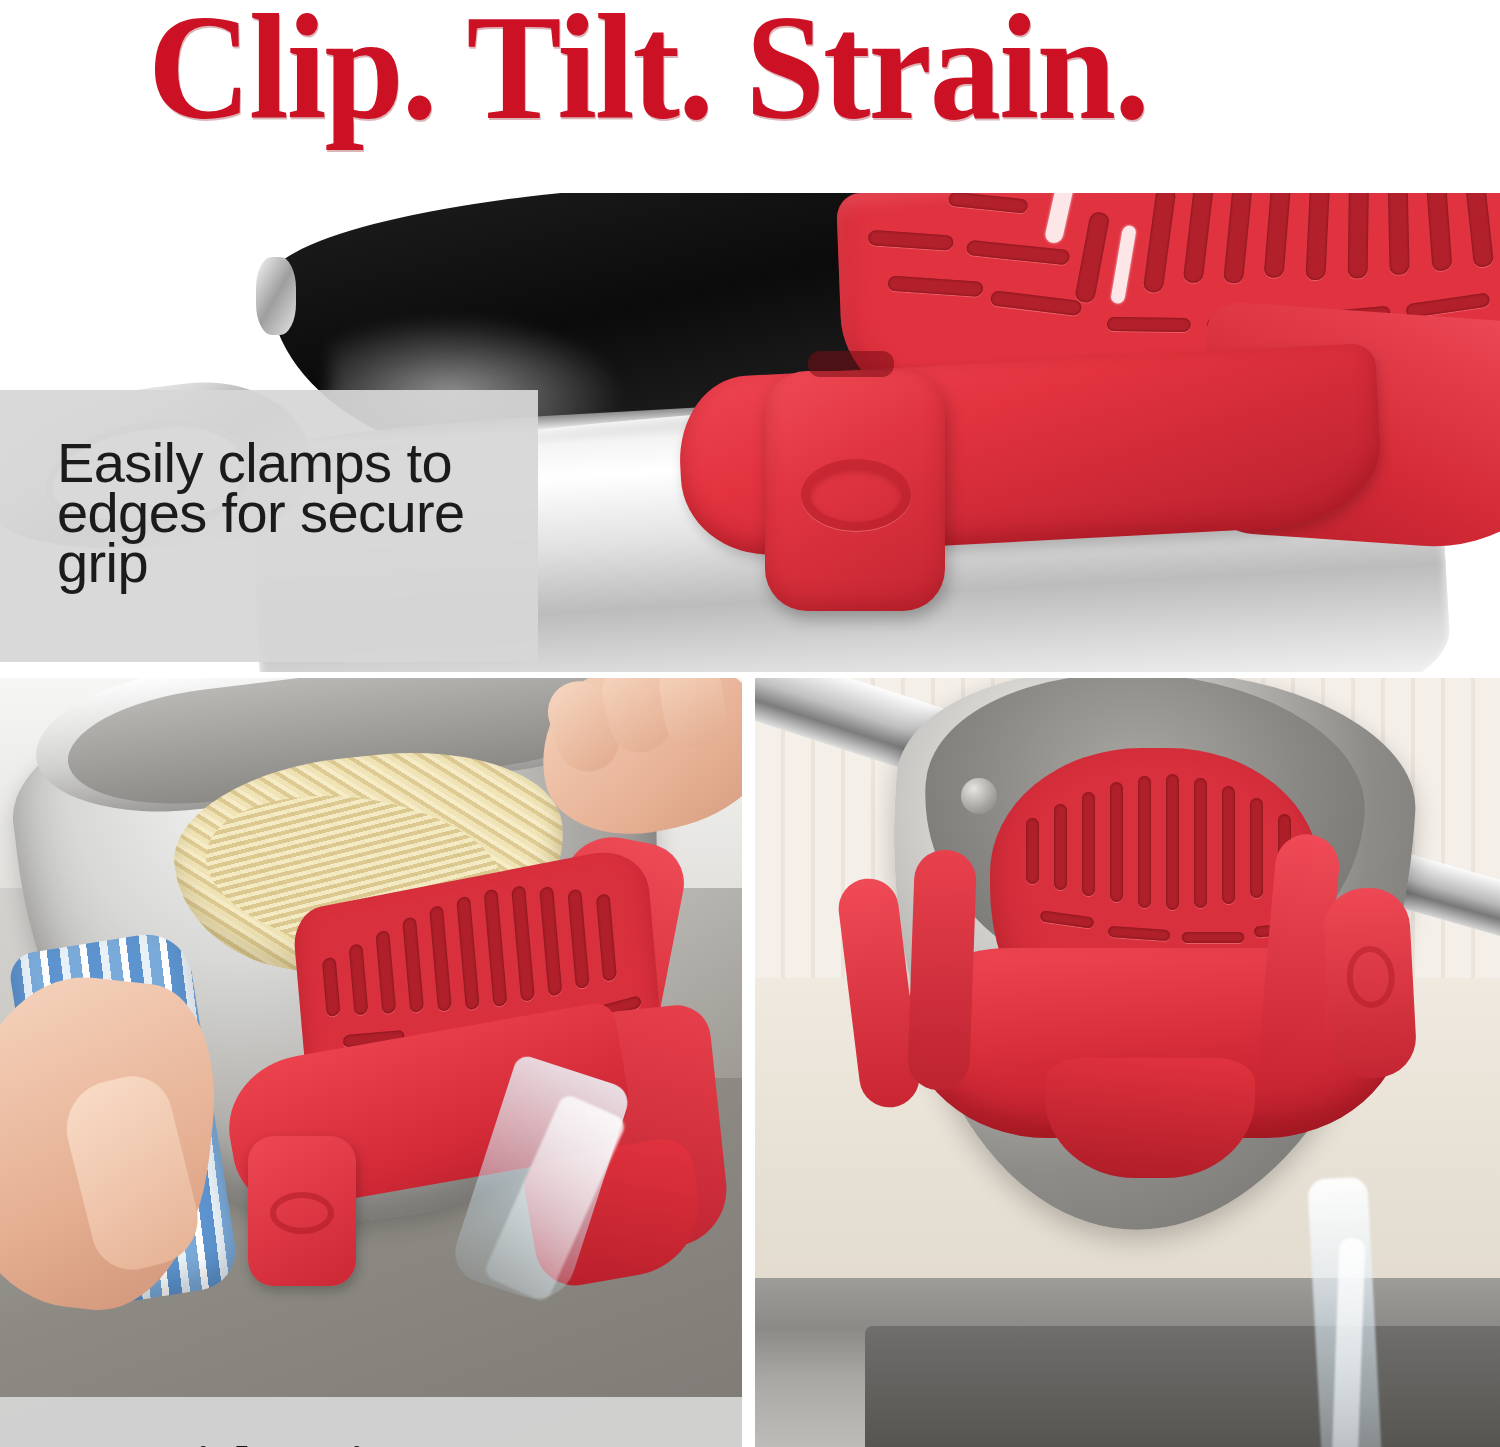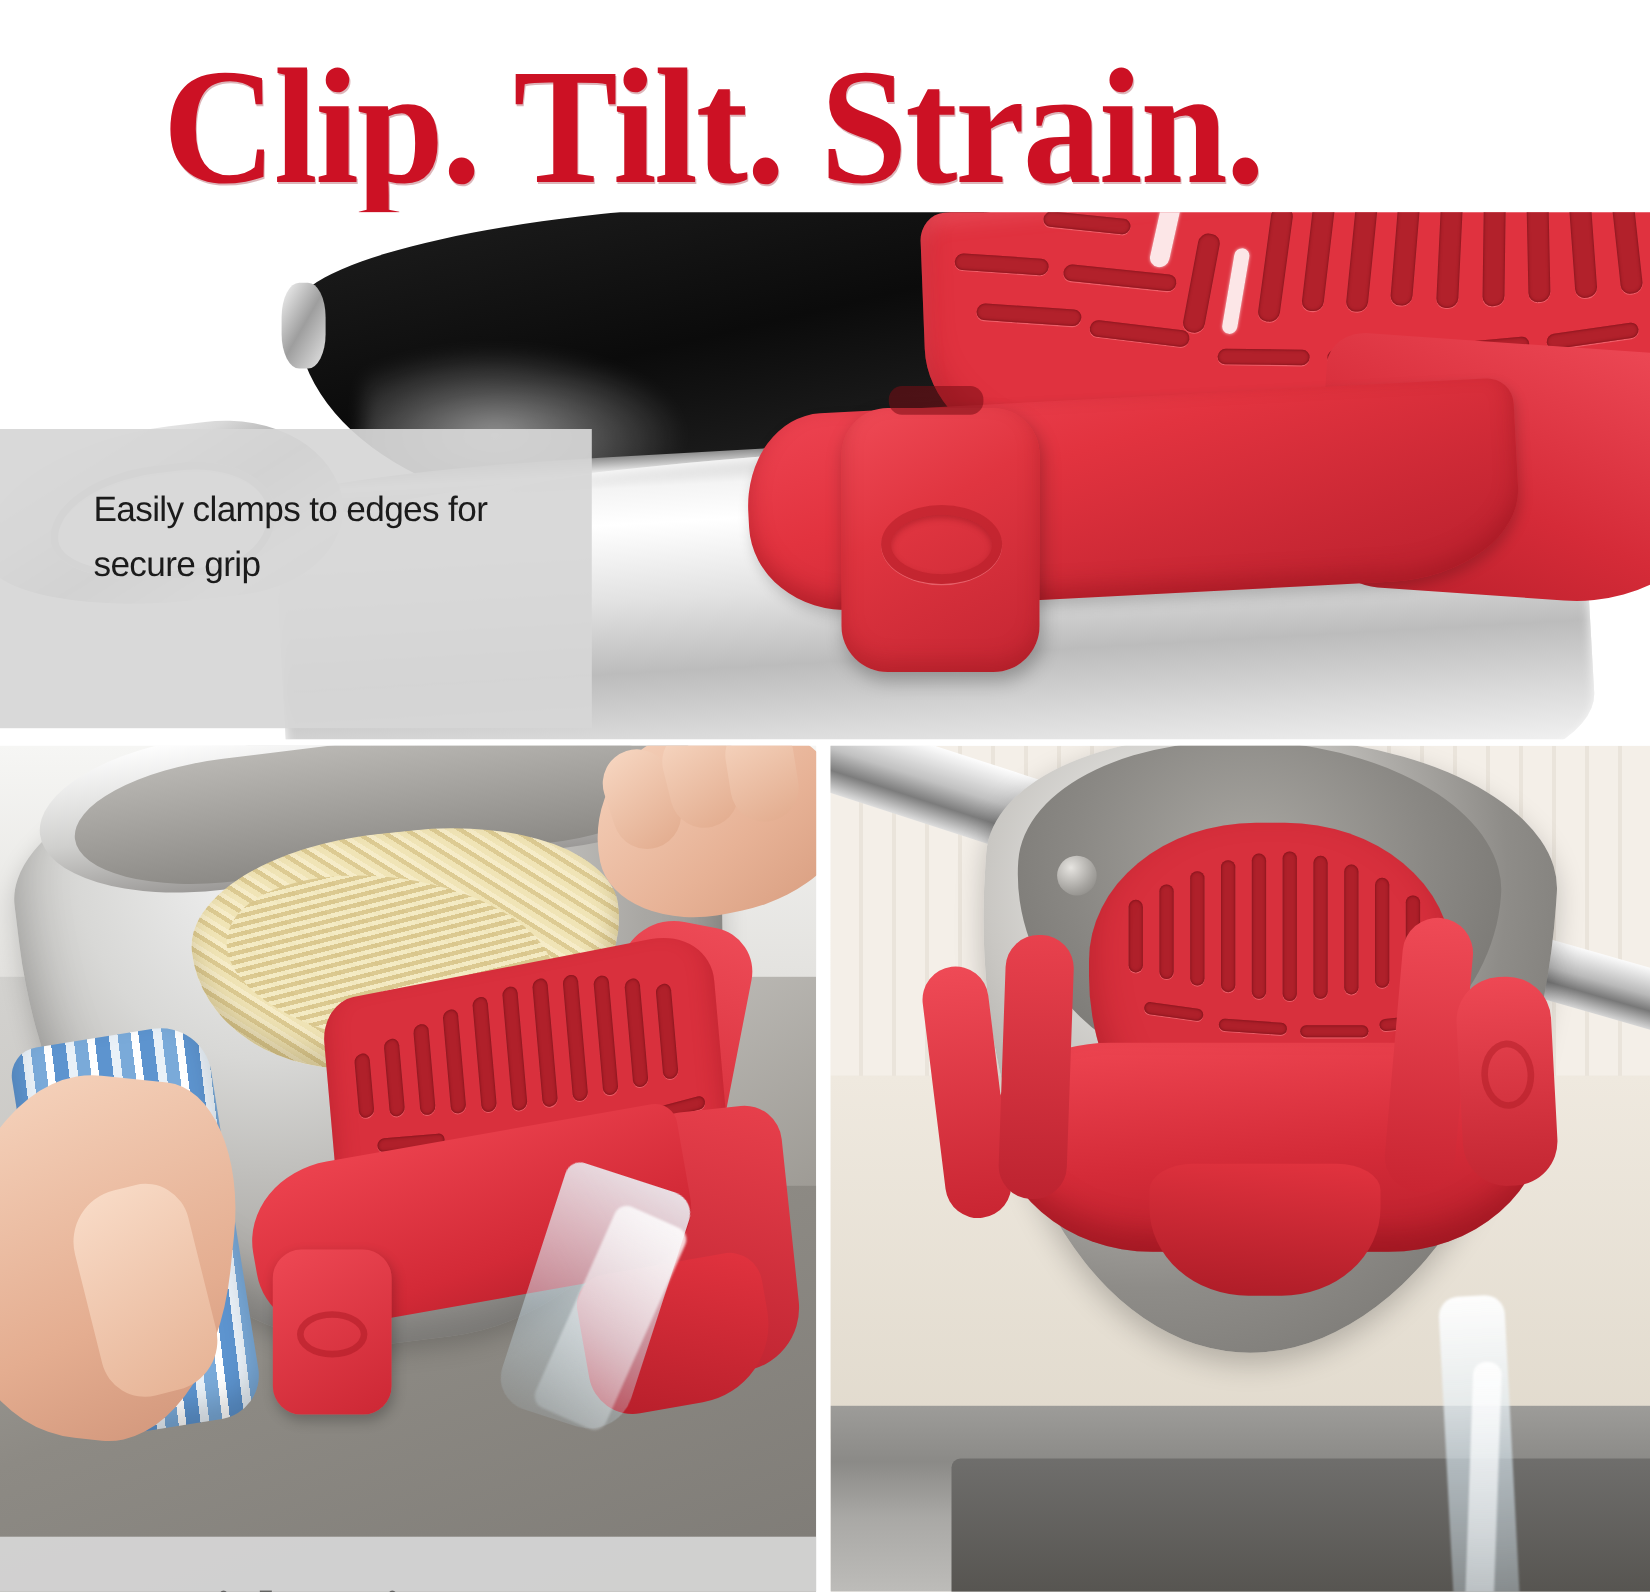--- a/index.html
+++ b/index.html
@@ -8,21 +8,20 @@
   body {
     width:1500px; height:1447px;
     font-family:"Liberation Sans", sans-serif;
     overflow:hidden; position:relative;
   }
 
   
   #headline-bar{
     position:absolute; left:0; top:0; width:1500px; height:193px;
     background:#ffffff;
-    margin-top:48px;
   }
   #headline{
     position:absolute; left:148px; top:-8px;
     font-family:"Liberation Serif", "DejaVu Serif", serif;
     font-weight:bold;
     font-size:150px;
     line-height:150px;
     letter-spacing:-2px;
     color:#cc1124;
     white-space:nowrap;
@@ -52,21 +51,21 @@
   }
   .caption .cap-body{
     font-family:"Liberation Sans", sans-serif;
     color:#1b1b1b; font-weight:400;
   }
   #caption-hands{
     left:0; top:197px; width:538px; height:272px;
     padding:34px 20px 20px 57px;
   }
   #caption-hands .cap-title{ font-size:57px; line-height:60px; letter-spacing:-1px; }
-  #caption-hands .cap-body { font-size:32px; line-height:50px; margin-top:14px; letter-spacing:-.6px;margin-left:28px;}
+  #caption-hands .cap-body { font-size:56px; line-height:50px; margin-top:14px; letter-spacing:-.6px;}
   #caption-nonstick{
     left:0; top:719px; width:742px; height:250px;
     padding:40px 20px 20px 55px;
   }
   #caption-nonstick .cap-title{ font-size:58px; line-height:60px; letter-spacing:-1px;}
 
   
   #top-bg{ position:absolute; inset:0; background:#ffffff; }
   
   .pot-interior{

